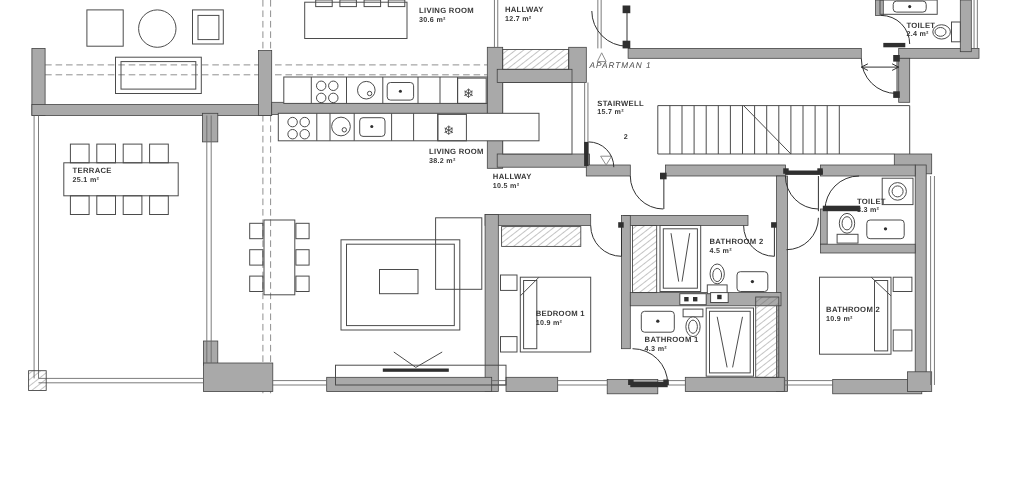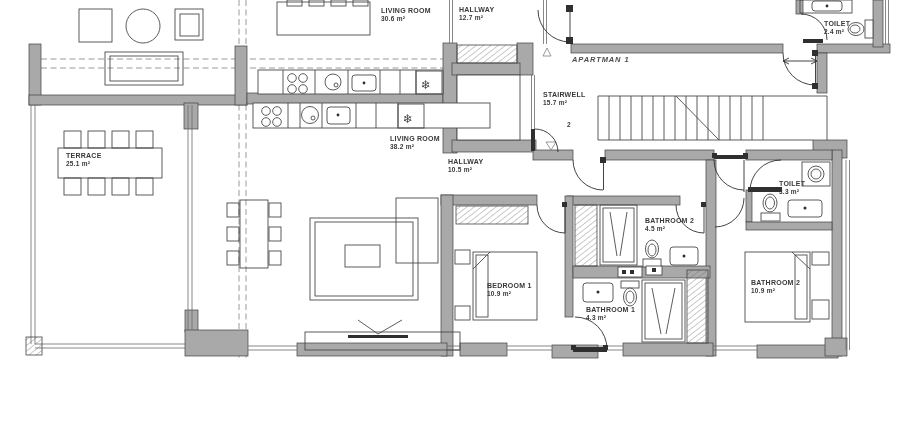--- a/index.html
+++ b/index.html
@@ -11,22 +11,22 @@
   .furn{stroke:#4a4a4a;stroke-width:.9;fill:none;}
   .furnw{stroke:#4a4a4a;stroke-width:.9;fill:#ffffff;}
   .dash{stroke:#8f8f8f;stroke-width:.9;fill:none;stroke-dasharray:6 3.5;}
   .door{stroke:#2f2f2f;stroke-width:.9;fill:none;}
   .leaf{fill:#2f2f2f;stroke:none;}
   .tri{stroke:#8d8d8d;stroke-width:.9;fill:none;}
   .ico{fill:#444;font-family:"DejaVu Sans",sans-serif;}
   .room-label{position:absolute;font-size:7px;font-weight:bold;color:#383838;
               line-height:1.3;letter-spacing:.25px;white-space:nowrap;z-index:5;}
   .room-label .area{font-size:6.5px;}
-  .apartman{position:absolute;font-size:7.5px;font-style:italic;font-weight:700;
-            color:#4c4c4c;letter-spacing:.9px;white-space:nowrap;z-index:5;margin-left:36px;}
+  .apartman{position:absolute;font-size:7.5px;font-style:italic;font-weight:400;
+            color:#4c4c4c;letter-spacing:.9px;white-space:nowrap;z-index:5;}
   .lvl{position:absolute;font-size:6.5px;font-weight:bold;color:#383838;z-index:5;}
 </style>
 </head>
 <body>
 
 <div id="stage">
 
 <svg width="919" height="436" viewBox="0 0 919 436">
   <defs>
     <pattern id="h" width="4.5" height="4.5" patternUnits="userSpaceOnUse" patternTransform="rotate(52)">

